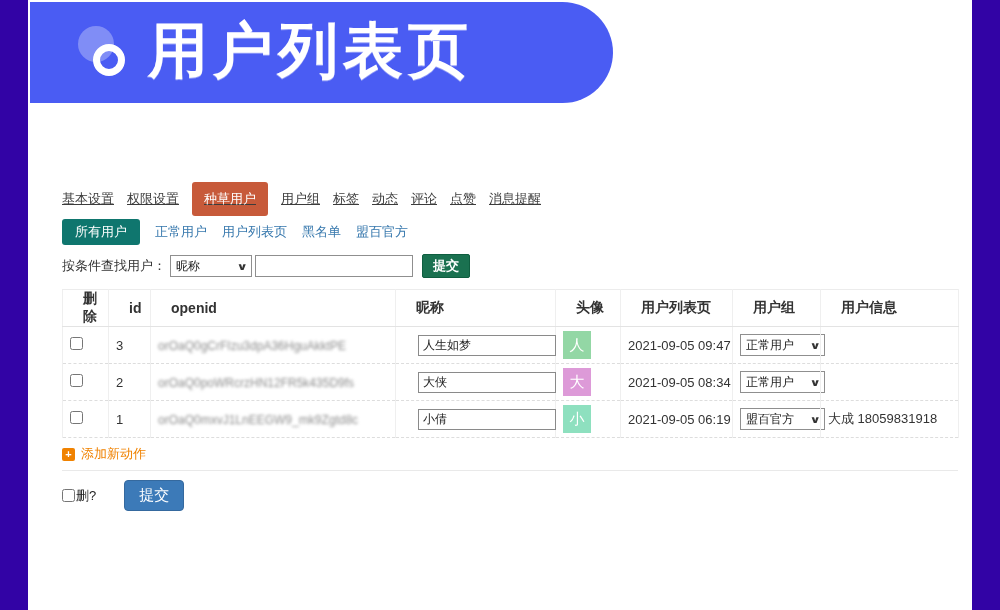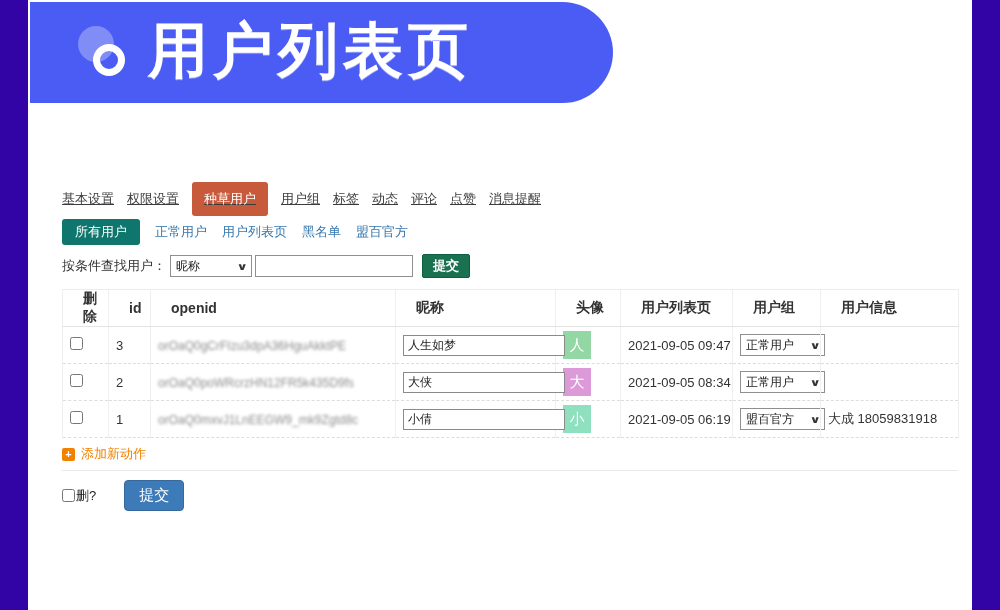--- a/index.html
+++ b/index.html
@@ -45,21 +45,21 @@
 
   .note { margin-top:16px; font-size:13px; color:#444; }
 
   table.user-table { margin-top:11px; width:896px; border-collapse:collapse; table-layout:fixed; }
   .user-table th { height:27px; font-size:14px; font-weight:bold; color:#333; text-align:left;
                    padding-left:20px; border-top:1px solid #ececec; border-bottom:1px solid #e3e3e3;
                    border-right:1px solid #efefef; border-left:1px solid #efefef; }
   .user-table td { height:37px; font-size:13px; color:#333; padding-left:7px; vertical-align:middle;
                    border-bottom:1px dashed #ddd; border-right:1px solid #efefef; border-left:1px solid #efefef; }
   .openid { font-size:12px; color:#8c8c8c; filter:blur(1.6px); white-space:nowrap; }
-  .nick-input { width:162px; height:21px; border:1px solid #8a8a8a; padding:0 4px; font-size:12px; color:#222; }
+  .nick-input { width:138px; height:21px; border:1px solid #8a8a8a; padding:0 4px; font-size:12px; color:#222;margin-left:15px; }
   .avatar { width:28px; height:28px; display:flex; align-items:center; justify-content:center;
             color:#ffffff; font-size:15px; }
   .group-select { width:85px; }
   .time-cell { white-space:nowrap; }
 
   .add-action-row { display:flex; align-items:center; gap:6px; height:33px;
                     border-bottom:1px solid #e9e9e9; }
   .plus-icon { width:13px; height:13px; background:#f08200; border-radius:2px; color:#fff;
                font-size:11px; font-weight:bold; line-height:12px; text-align:center; }
   .add-action-link { color:#f08200; font-size:13px; text-decoration:none; }

